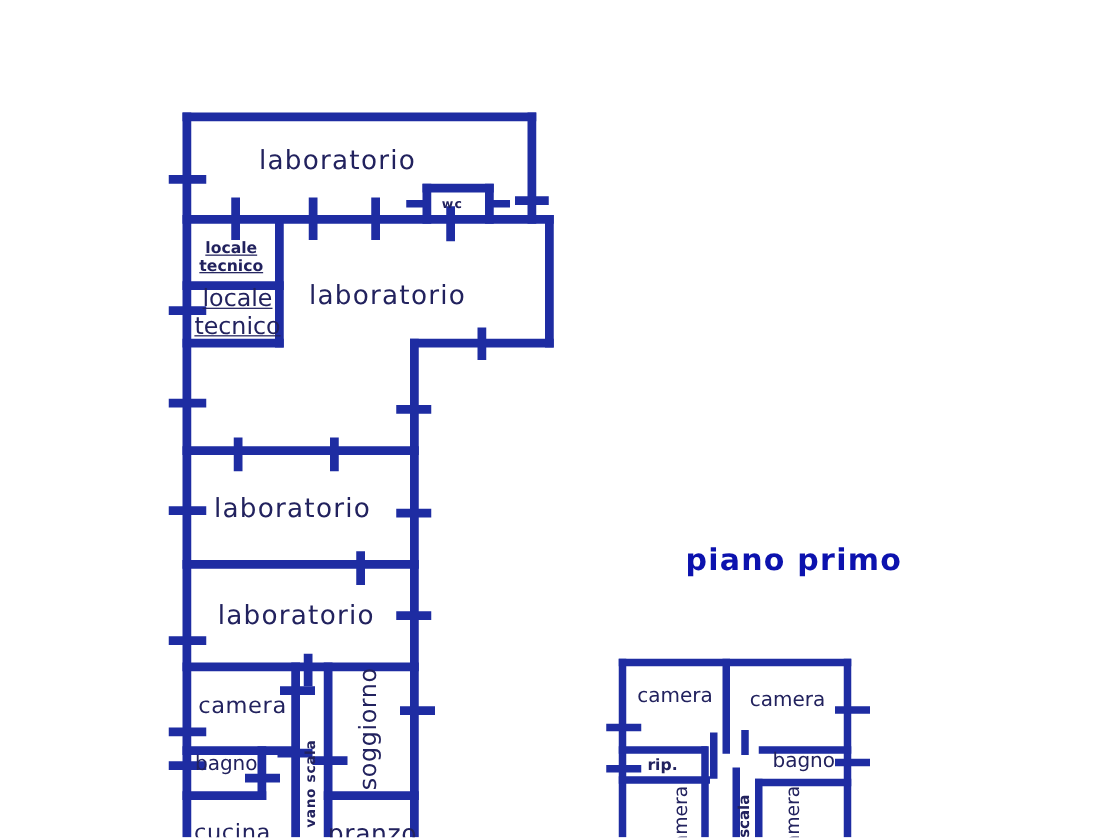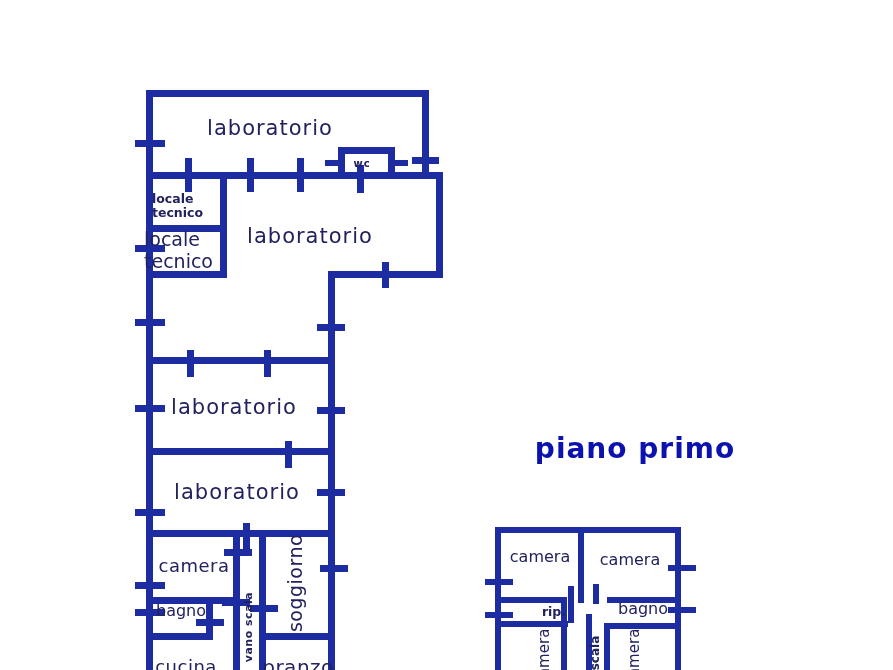--- a/index.html
+++ b/index.html
@@ -11,32 +11,32 @@
   #walls{position:absolute;left:0;top:0;}
   .wall{fill:var(--wall,#1e2ca2);}
   .label{
     position:absolute;transform:translate(-50%,-50%);
     color:var(--label,#22225e);white-space:nowrap;line-height:1.15;
   }
   .rot{transform:translate(-50%,-50%) rotate(-90deg);}
   .lab{font-size:21px;letter-spacing:1px;}
   .room{font-size:18px;letter-spacing:0.5px;}
   .room-sm{font-size:16px;}
-  .small-bold{font-size:12.5px;font-weight:bold;margin-left:24px;}
+  .small-bold{font-size:12.5px;font-weight:bold;}
   .wc{font-size:10px;font-weight:bold;letter-spacing:1px;}
-  .wrap2{white-space:normal;text-align:left;}
+  .wrap2{white-space:normal;text-align:center;text-decoration:underline;}
   .lt-small{width:66px;font-size:12.5px;font-weight:bold;}
   .lt-large{width:92px;font-size:19px;}
   .sogg{font-size:19px;letter-spacing:0.5px;}
   .vano{font-size:11px;font-weight:bold;letter-spacing:0.5px;}
   .scala{font-size:12px;font-weight:bold;}
   .cam-rot{font-size:15px;}
   #title{
     position:absolute;transform:translate(-50%,-50%);
-    color:var(--title,#0c12ae);font-size:28px;font-weight:bold;letter-spacing:1px;
+    color:var(--title,#0c12ae);font-size:24px;font-weight:bold;letter-spacing:1px;
     white-space:nowrap;
   }
 </style>
 </head>
 <body>
 
 <div id="stage" style="--wall: #1e2ca2; --label: #22225e; --title: #0c12ae; --bg: #ffffff;">
 
   <svg id="walls" width="893" height="670" viewBox="0 0 893 670">
 

